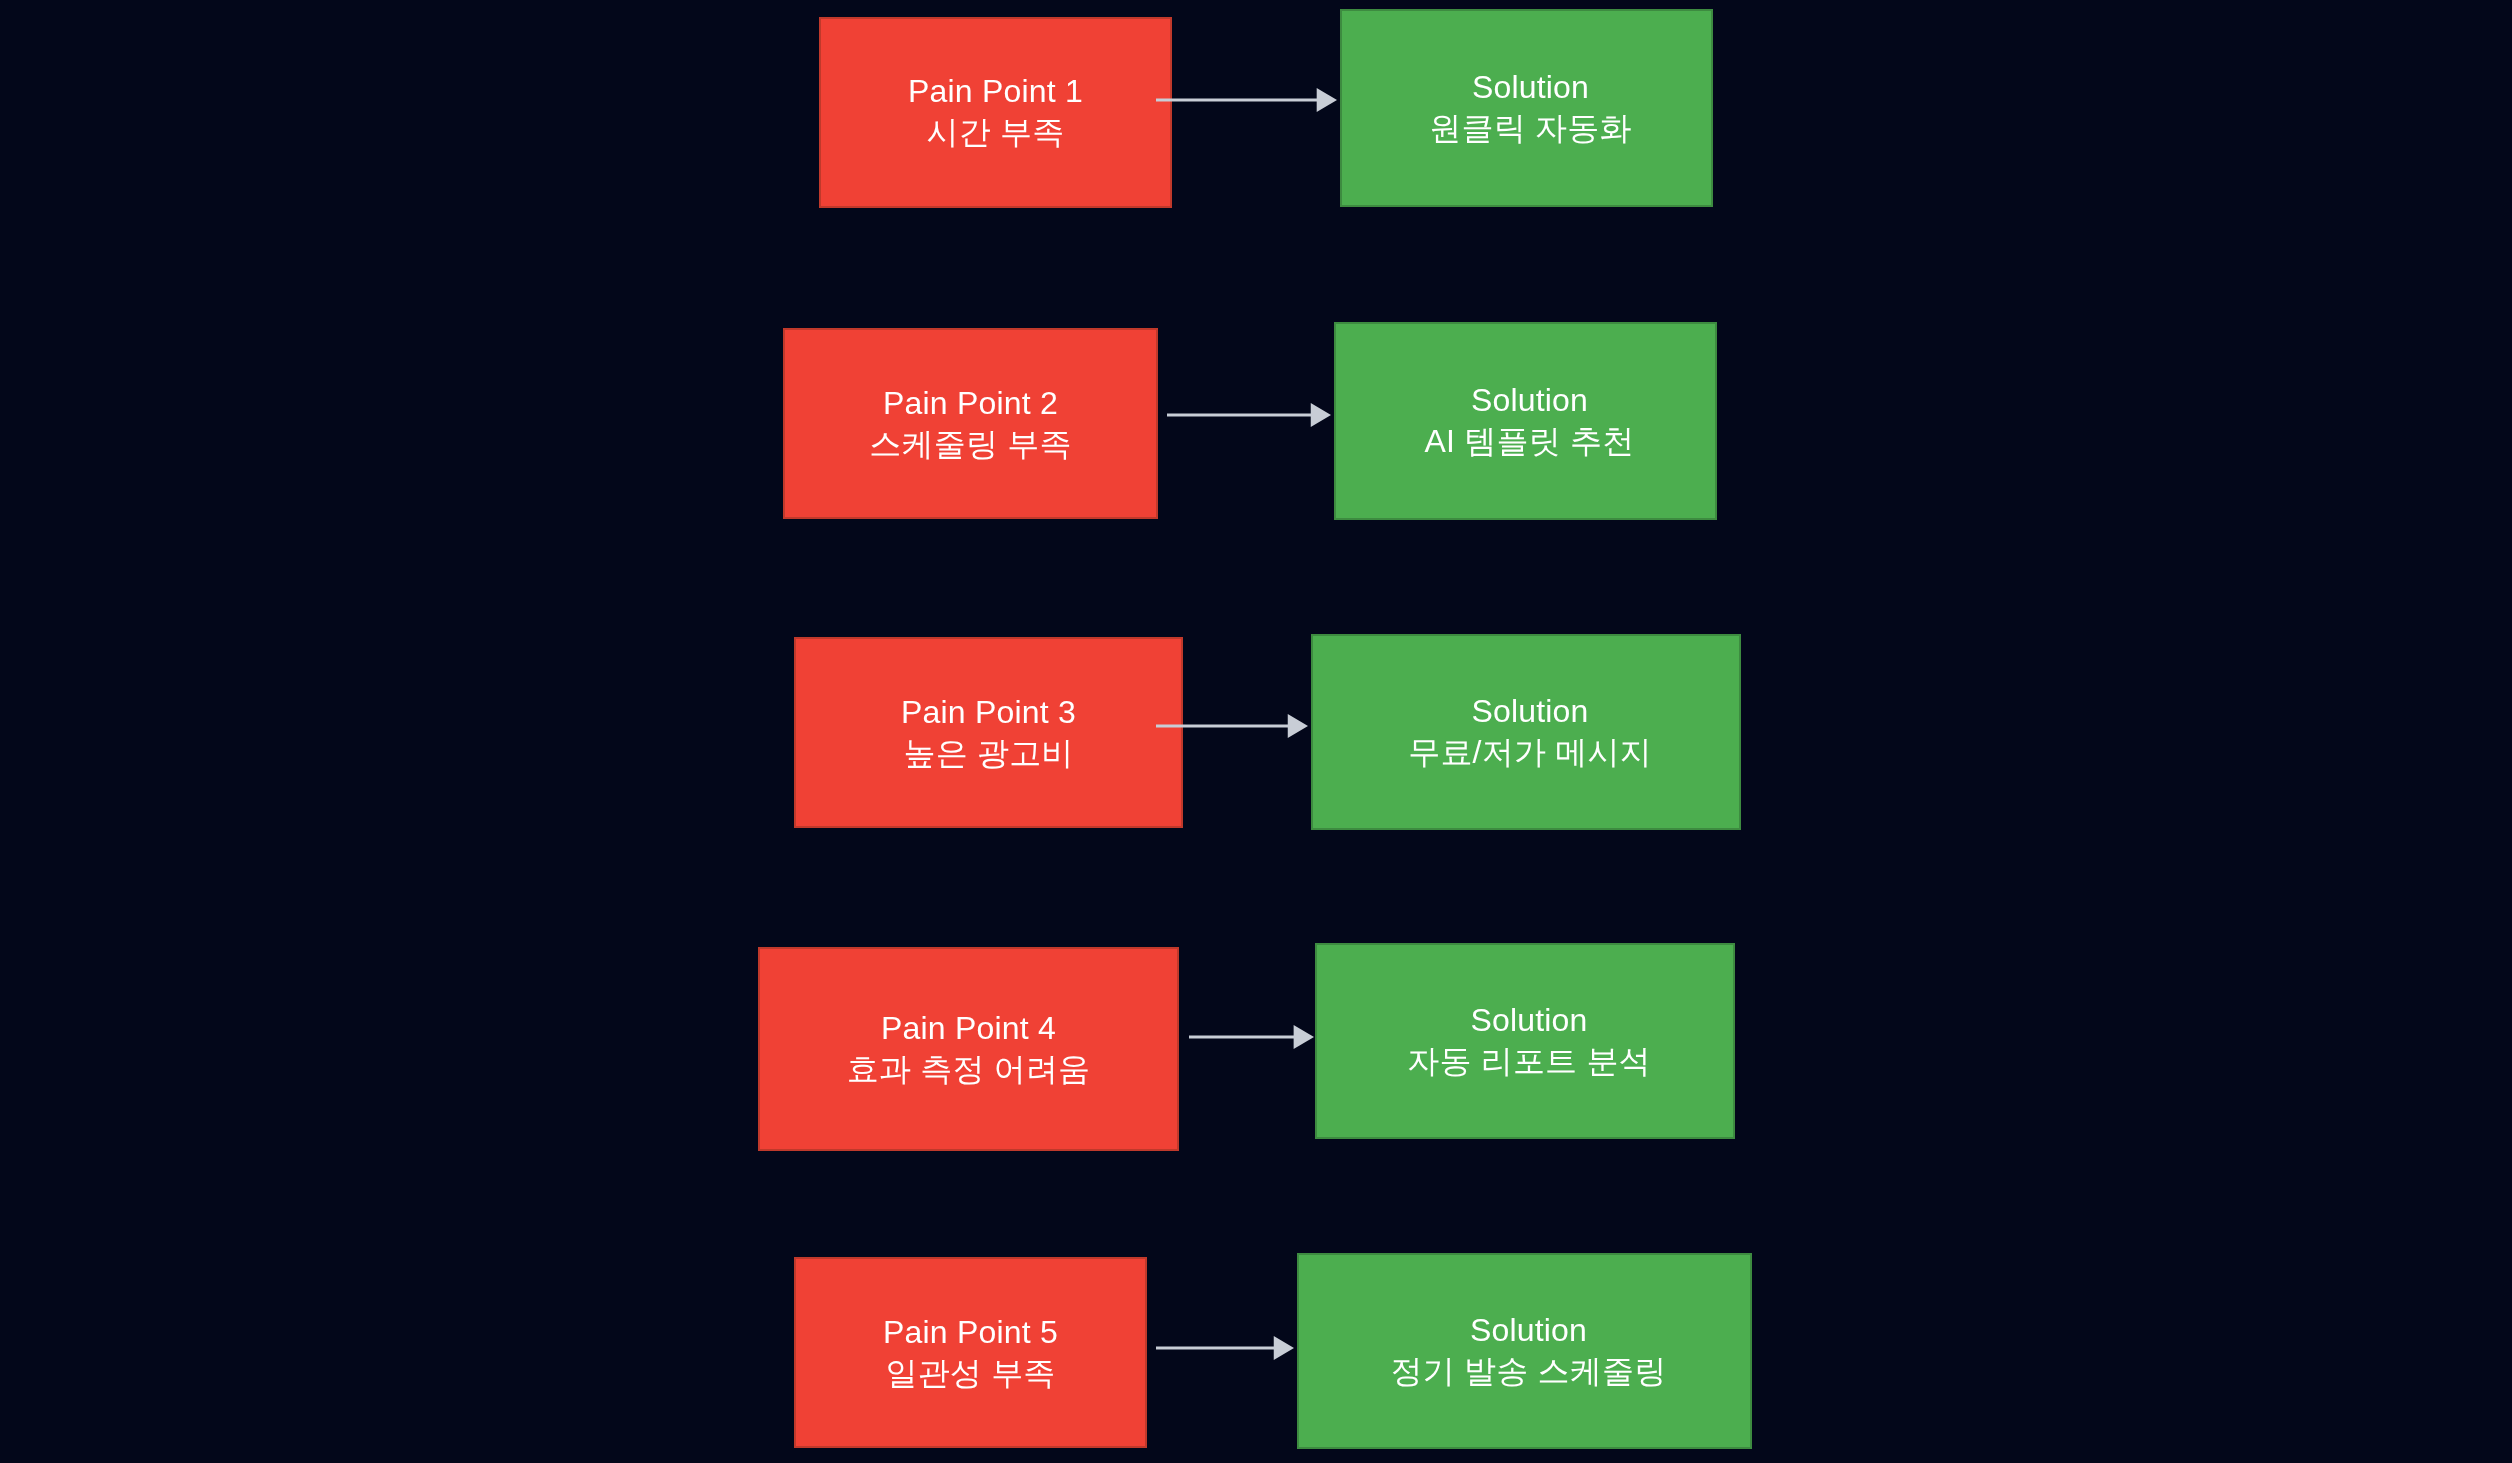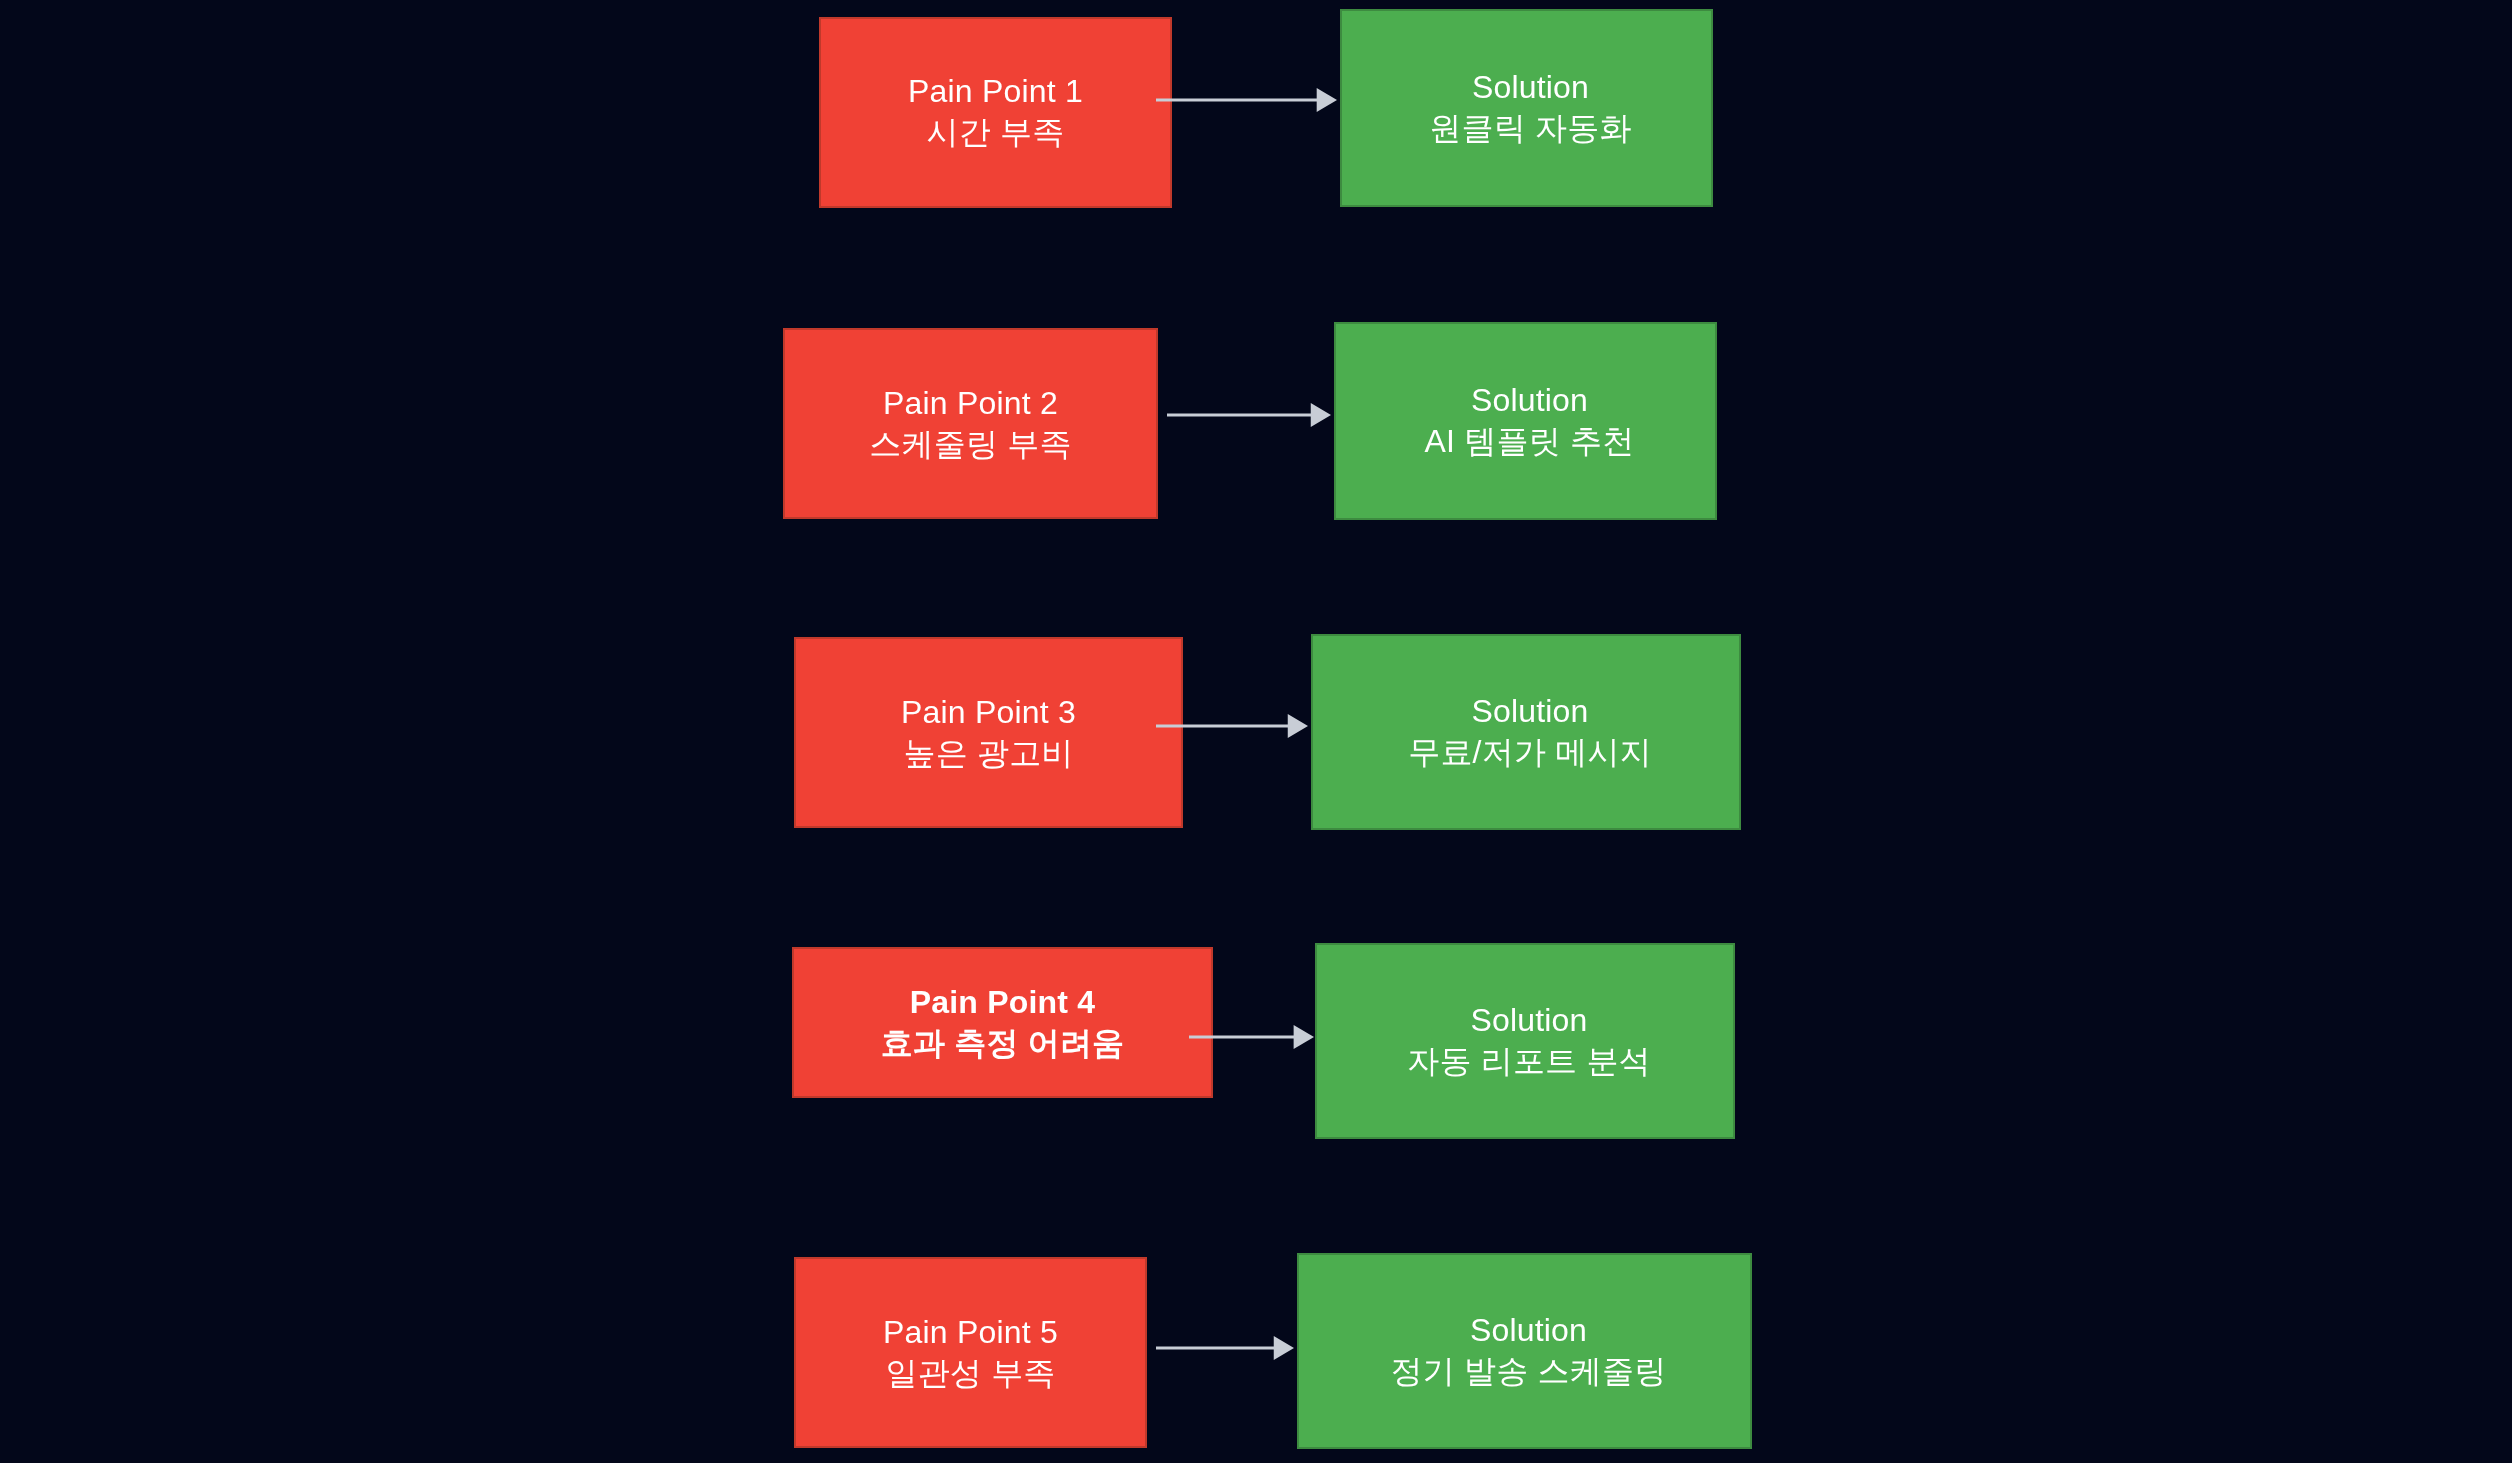--- a/index.html
+++ b/index.html
@@ -103,21 +103,21 @@
           <line x1="0" y1="14" x2="145" y2="14" stroke="#c8cdd6" stroke-width="3"></line>
           <polygon points="143,1 165,14 143,27" fill="#c8cdd6"></polygon>
         </svg>
       </div>
       <div class="node solution" style="left: 1311px; top: 634px; width: 430px; height: 196px; background: rgb(76, 174, 79); border-color: rgb(61, 139, 64);">
         <span class="line1">Solution</span>
         <span class="line2">무료/저가 메시지</span>
       </div>
     </div>
     <div>
-      <div class="node pain" style="left: 792px; top: 947px; width: 421px; height: 151px; background: rgb(240, 65, 53); border-color: rgb(192, 57, 43); font-weight: bold;">
+      <div class="node pain" style="left: 758px; top: 947px; width: 421px; height: 204px; background: rgb(240, 65, 53); border-color: rgb(192, 57, 43);">
         <span class="line1">Pain Point 4</span>
         <span class="line2">효과 측정 어려움</span>
       </div>
       <div class="edge" style="left: 1189px; top: 1024px; width: 125px;">
         <svg width="125" height="26" viewBox="0 0 135 28">
           <line x1="0" y1="14" x2="115" y2="14" stroke="#c8cdd6" stroke-width="3"></line>
           <polygon points="113,1 135,14 113,27" fill="#c8cdd6"></polygon>
         </svg>
       </div>
       <div class="node solution" style="left: 1315px; top: 943px; width: 420px; height: 196px; background: rgb(76, 174, 79); border-color: rgb(61, 139, 64);">

